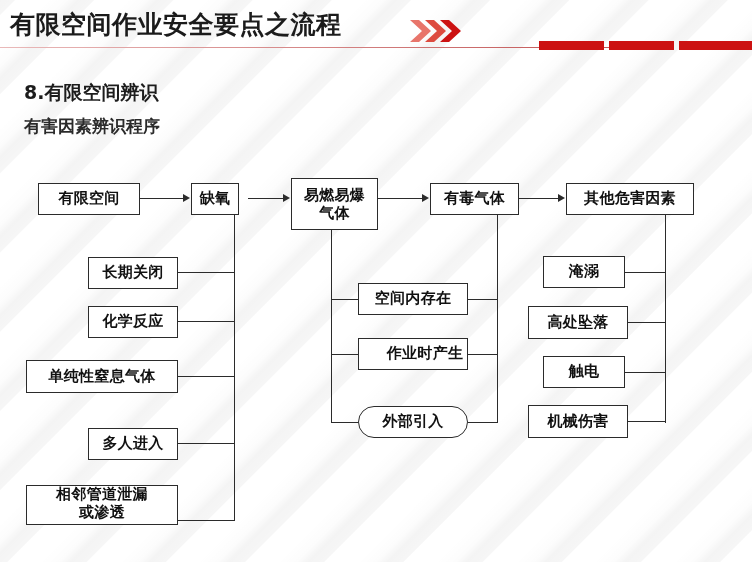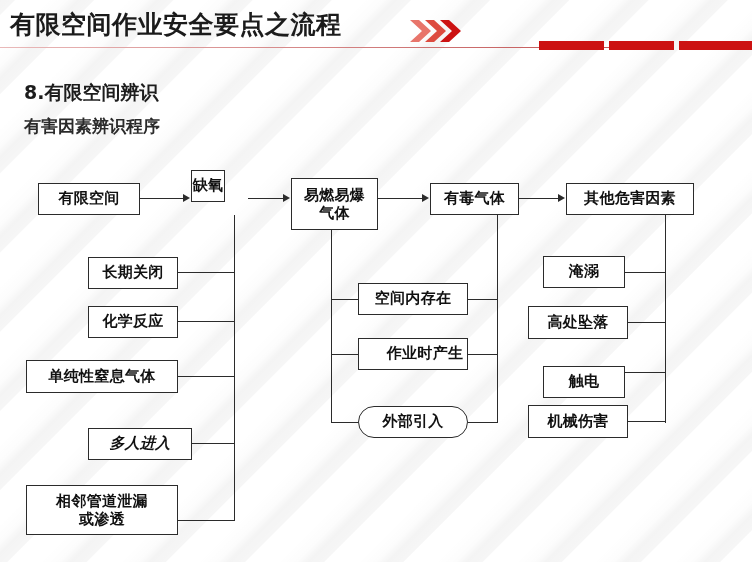--- a/index.html
+++ b/index.html
@@ -115,21 +115,21 @@
 
   <div id="section-number-title">8.有限空间辨识</div>
   <div id="section-subtitle">有害因素辨识程序</div>
 
   <div id="chart">
 
     <div class="node" style="left:38px;top:183px;width:102px;height:32px;">
       <span>有限空间</span>
     </div>
 
-    <div class="node" style="left:191px;top:170px;width:34px;height:32px;">
+    <div class="node" style="left:191px;top:183px;width:48px;height:32px;">
       <span>缺氧</span>
     </div>
 
     <div class="node two-line" style="left:291px;top:178px;width:87px;height:52px;flex-direction:column;">
       <span>易燃易爆</span>
       <span>气体</span>
     </div>
 
     <div class="node" style="left:430px;top:183px;width:89px;height:32px;">
       <span>有毒气体</span>
@@ -161,26 +161,26 @@
     <div class="node" style="left:88px;top:306px;width:90px;height:32px;">
       <span>化学反应</span>
     </div>
     <div class="line hline" style="left:178px;top:321px;width:57px;"></div>
 
     <div class="node" style="left:26px;top:360px;width:152px;height:33px;">
       <span>单纯性窒息气体</span>
     </div>
     <div class="line hline" style="left:178px;top:376px;width:57px;"></div>
 
-    <div class="node" style="left:88px;top:428px;width:104px;height:32px;font-style:italic;">
+    <div class="node" style="left:88px;top:428px;width:90px;height:32px;">
       <span>多人进入</span>
     </div>
     <div class="line hline" style="left:178px;top:443px;width:57px;"></div>
 
-    <div class="node two-line" style="left:26px;top:485px;width:152px;height:50px;flex-direction:column;">
+    <div class="node two-line" style="left:26px;top:485px;width:152px;height:40px;flex-direction:column;font-family:Liberation Mono, monospace;">
       <span>相邻管道泄漏</span>
       <span>或渗透</span>
     </div>
     <div class="line hline" style="left:178px;top:520px;width:57px;"></div>
 
     <div class="line vline" style="left:331px;top:230px;height:193px;"></div>
     <div class="line vline" style="left:497px;top:215px;height:208px;"></div>
 
     <div class="node" style="left:358px;top:283px;width:110px;height:32px;">
       <span>空间内存在</span>
@@ -205,21 +205,21 @@
     <div class="node" style="left:543px;top:256px;width:82px;height:32px;">
       <span>淹溺</span>
     </div>
     <div class="line hline" style="left:625px;top:272px;width:41px;"></div>
 
     <div class="node" style="left:528px;top:306px;width:100px;height:33px;text-align:center;">
       <span>高处坠落</span>
     </div>
     <div class="line hline" style="left:628px;top:322px;width:38px;"></div>
 
-    <div class="node" style="left:543px;top:356px;width:82px;height:32px;margin-top:10px;">
+    <div class="node" style="left:543px;top:356px;width:82px;height:32px;">
       <span>触电</span>
     </div>
     <div class="line hline" style="left:625px;top:372px;width:41px;"></div>
 
     <div class="node" style="left:528px;top:405px;width:100px;height:33px;justify-content:center;">
       <span>机械伤害</span>
     </div>
     <div class="line hline" style="left:628px;top:421px;width:38px;"></div>
 
   </div>

